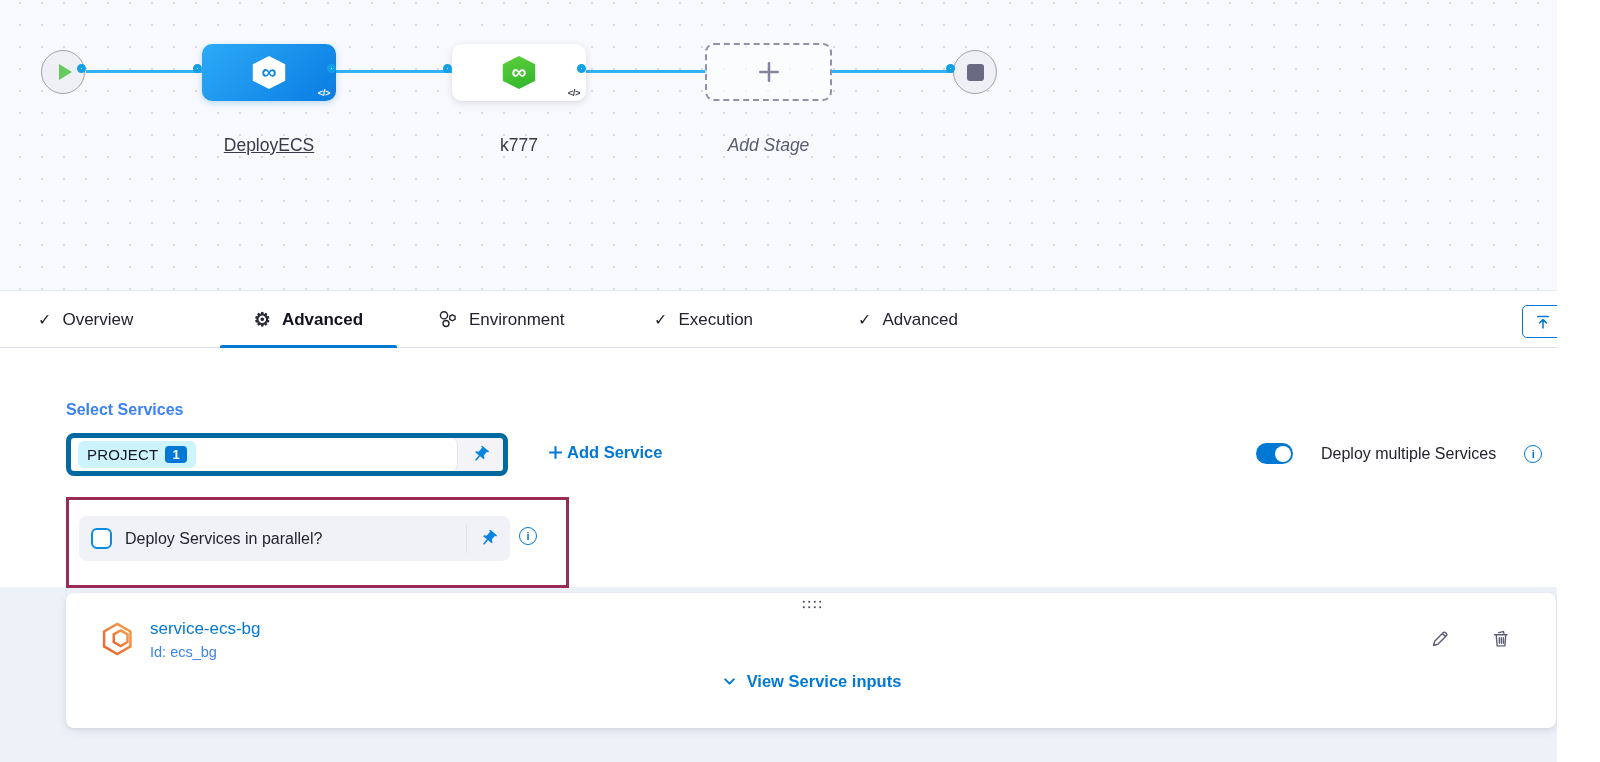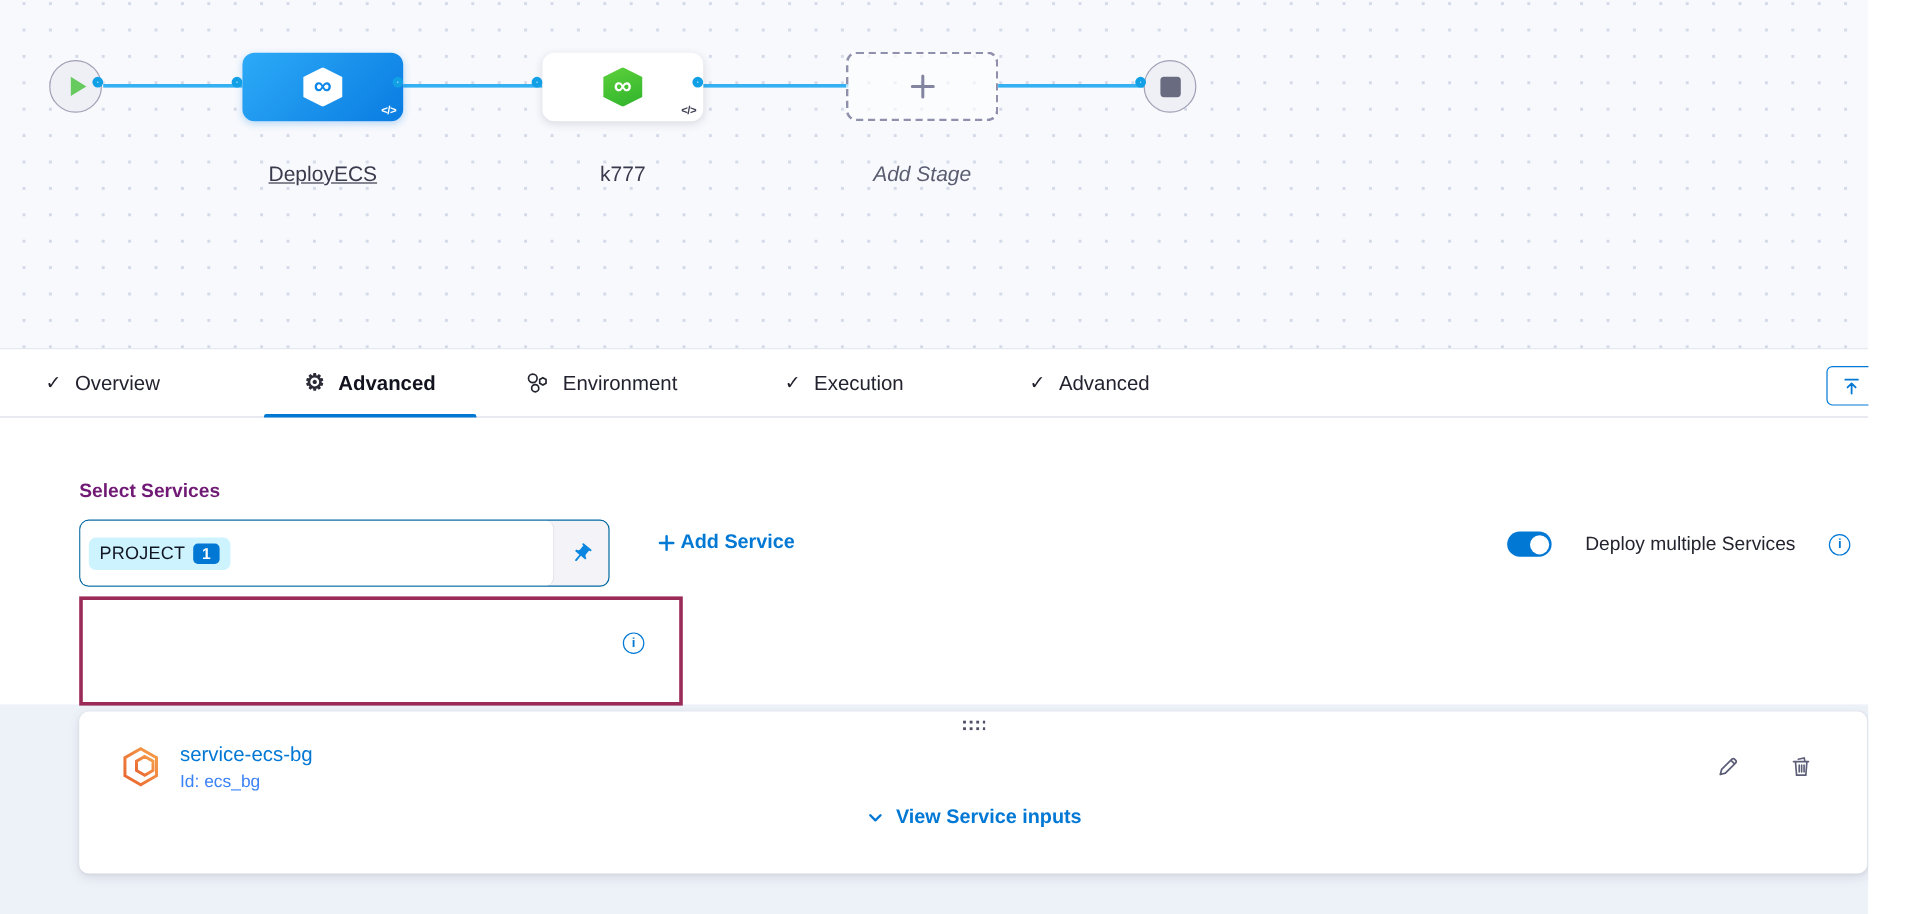--- a/index.html
+++ b/index.html
@@ -46,23 +46,23 @@
   .tab .gicon { font-size:19px; color:#2b2c38; line-height:1; }
   .tab-active { font-weight:700; color:#13131f; justify-content:center; }
   .tab-active::after { content:""; position:absolute; left:0; right:0; bottom:-1px; height:3px; background:#0278d5; border-radius:2px 2px 0 0; }
   .save-btn { position:absolute; left:1522px; top:13px; height:33px; width:92px;
     border:1.5px solid #0278d5; border-radius:5px; background:#fff; color:#0278d5;
     display:flex; align-items:center; gap:9px; padding:0 11px; font-size:16.5px; font-weight:700; }
 
   
   .content { position:absolute; top:349px; left:0; width:100%; height:413px; background:#fff; }
   .services-bg { position:absolute; top:238px; left:0; width:100%; height:175px; background:#edf1f8; }
-  .select-label { position:absolute; left:66px; top:52px; font-size:16px; font-weight:600; color:#701a75; }
-  .service-select { position:absolute; left:66px; top:84px; width:442px; height:56px;
-    background:#f3f3f8; border:1px solid #0369a1; border-radius:8px; display:flex; overflow:hidden; }
+  .select-label { position:absolute; left:66px; top:52px; font-size:16px; font-weight:600; color:#3b82f6; }
+  .service-select { position:absolute; left:66px; top:84px; width:442px; height:43px;
+    background:#f3f3f8; border:5px solid #0369a1; border-radius:8px; display:flex; overflow:hidden; }
   .field { flex:1; background:#fff; border-right:1px solid #e2e3ec; border-radius:7px; display:flex; align-items:center; padding-left:7px; }
   .chip { display:flex; align-items:center; background:#cdf3fe; border-radius:6px; padding:5px 9px; gap:7px; cursor:pointer; }
   .chip-label { font-size:15px; color:#101522; letter-spacing:.2px; }
   .chip-count { background:#0278d5; color:#fff; border-radius:4px; padding:1px 7px; font-size:13px; font-weight:700; }
   .pin-btn { width:45px; display:flex; align-items:center; justify-content:center; cursor:pointer; }
   .add-service { position:absolute; left:546px; top:94px; display:flex; align-items:center; gap:2px;
     color:#0278d5; font-size:16.5px; font-weight:700; cursor:pointer; }
   .toggle-wrap { position:absolute; left:1256px; top:94px; display:flex; align-items:center; gap:28px; }
   .toggle { width:37px; height:21px; border-radius:11px; background:#0278d5; position:relative; cursor:pointer; }
   .knob { position:absolute; right:2.5px; top:2.5px; width:16px; height:16px; background:#fff; border-radius:50%; }
@@ -207,20 +207,30 @@
       <div class="toggle-wrap">
         <div class="toggle">
           <span class="knob"></span>
         </div>
         <span class="toggle-label">Deploy multiple Services</span>
         <span class="info-circ">i</span>
       </div>
 
       <div class="highlight-box"></div>
 
+      <div class="parallel-row">
+        <div class="checkbox"></div>
+        <span class="parallel-label">Deploy Services in parallel?</span>
+        <span class="row-divider"></span>
+        <div class="row-pin">
+          <svg width="19" height="19" viewBox="0 0 24 24" fill="#0b86e0">
+            <path transform="rotate(40 12 12)" d="M16 9V4h1a1 1 0 000-2H7a1 1 0 000 2h1v5c0 1.66-1.34 3-3 3v2h5.97v7l1 1 1-1v-7H19v-2c-1.66 0-3-1.34-3-3z"></path>
+          </svg>
+        </div>
+      </div>
       <span class="info-circ info-2">i</span>
 
       <div class="card">
         <div class="drag-handle"></div>
 
         <div class="svc-icon">
           <svg width="38" height="40" viewBox="0 0 26 27" fill="none">
             <defs>
               <linearGradient id="og" x1="0" y1="1" x2="1" y2="0">
                 <stop offset="0" stop-color="#e8642f"></stop>

